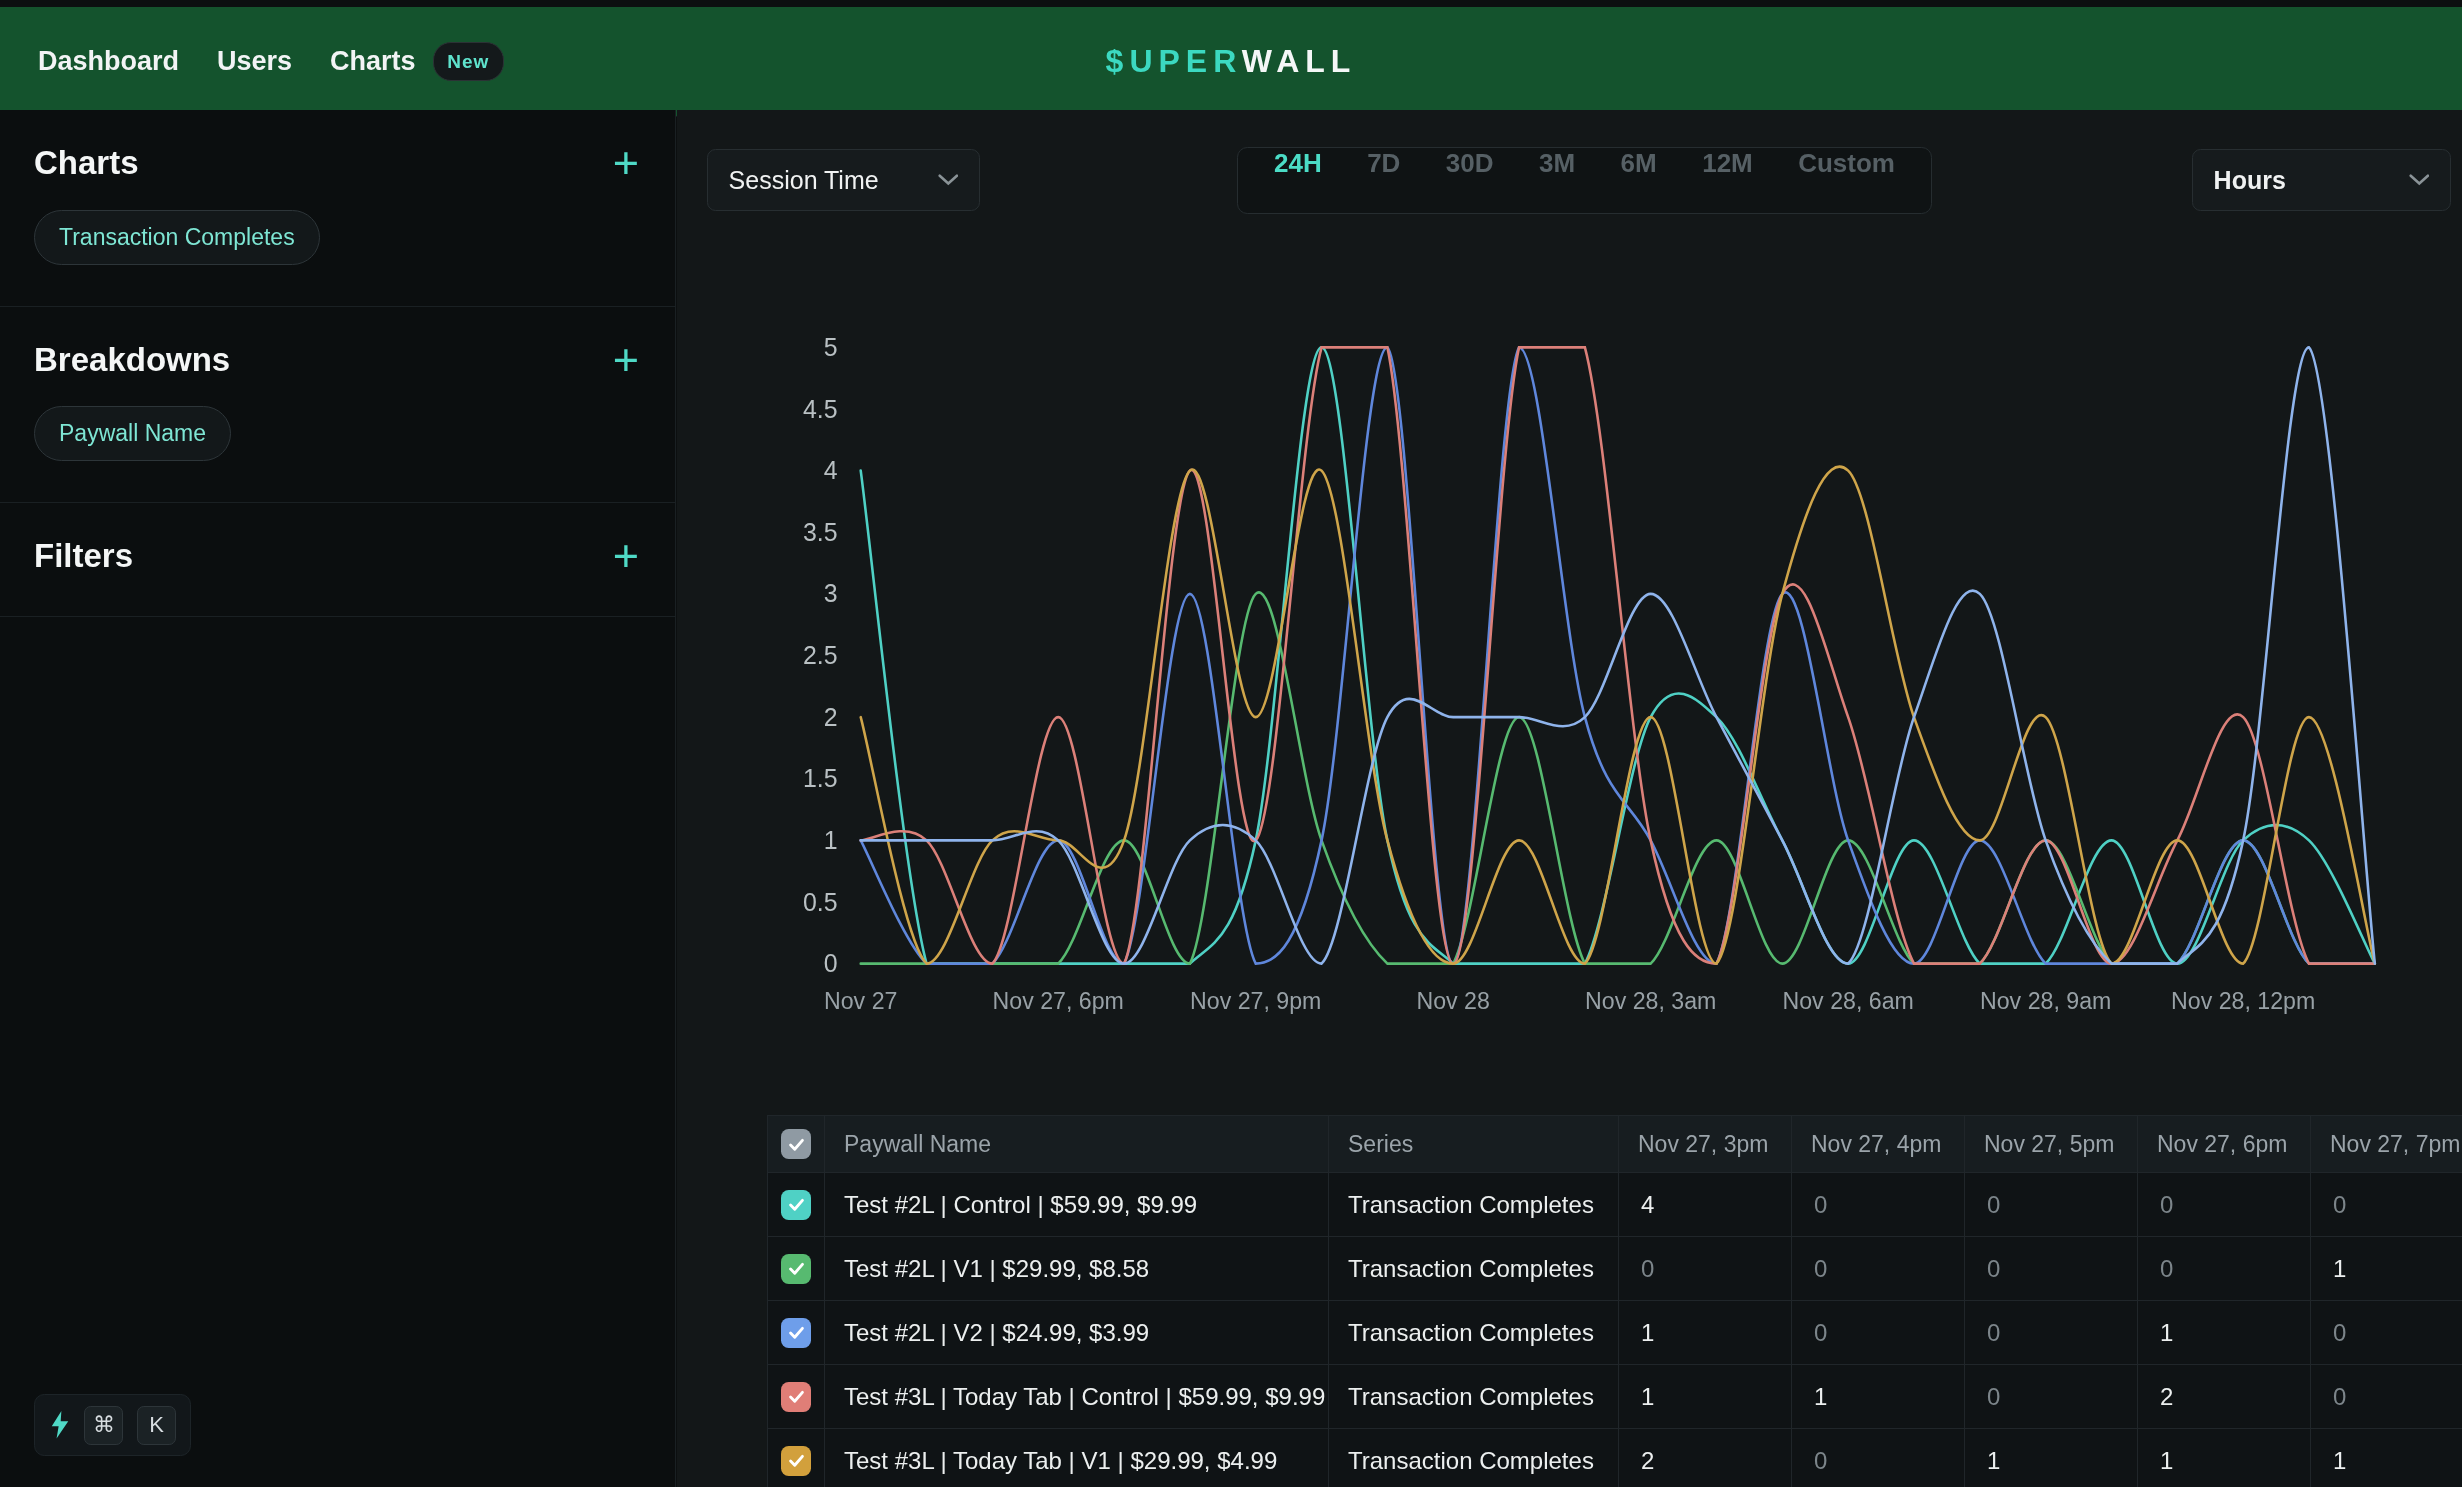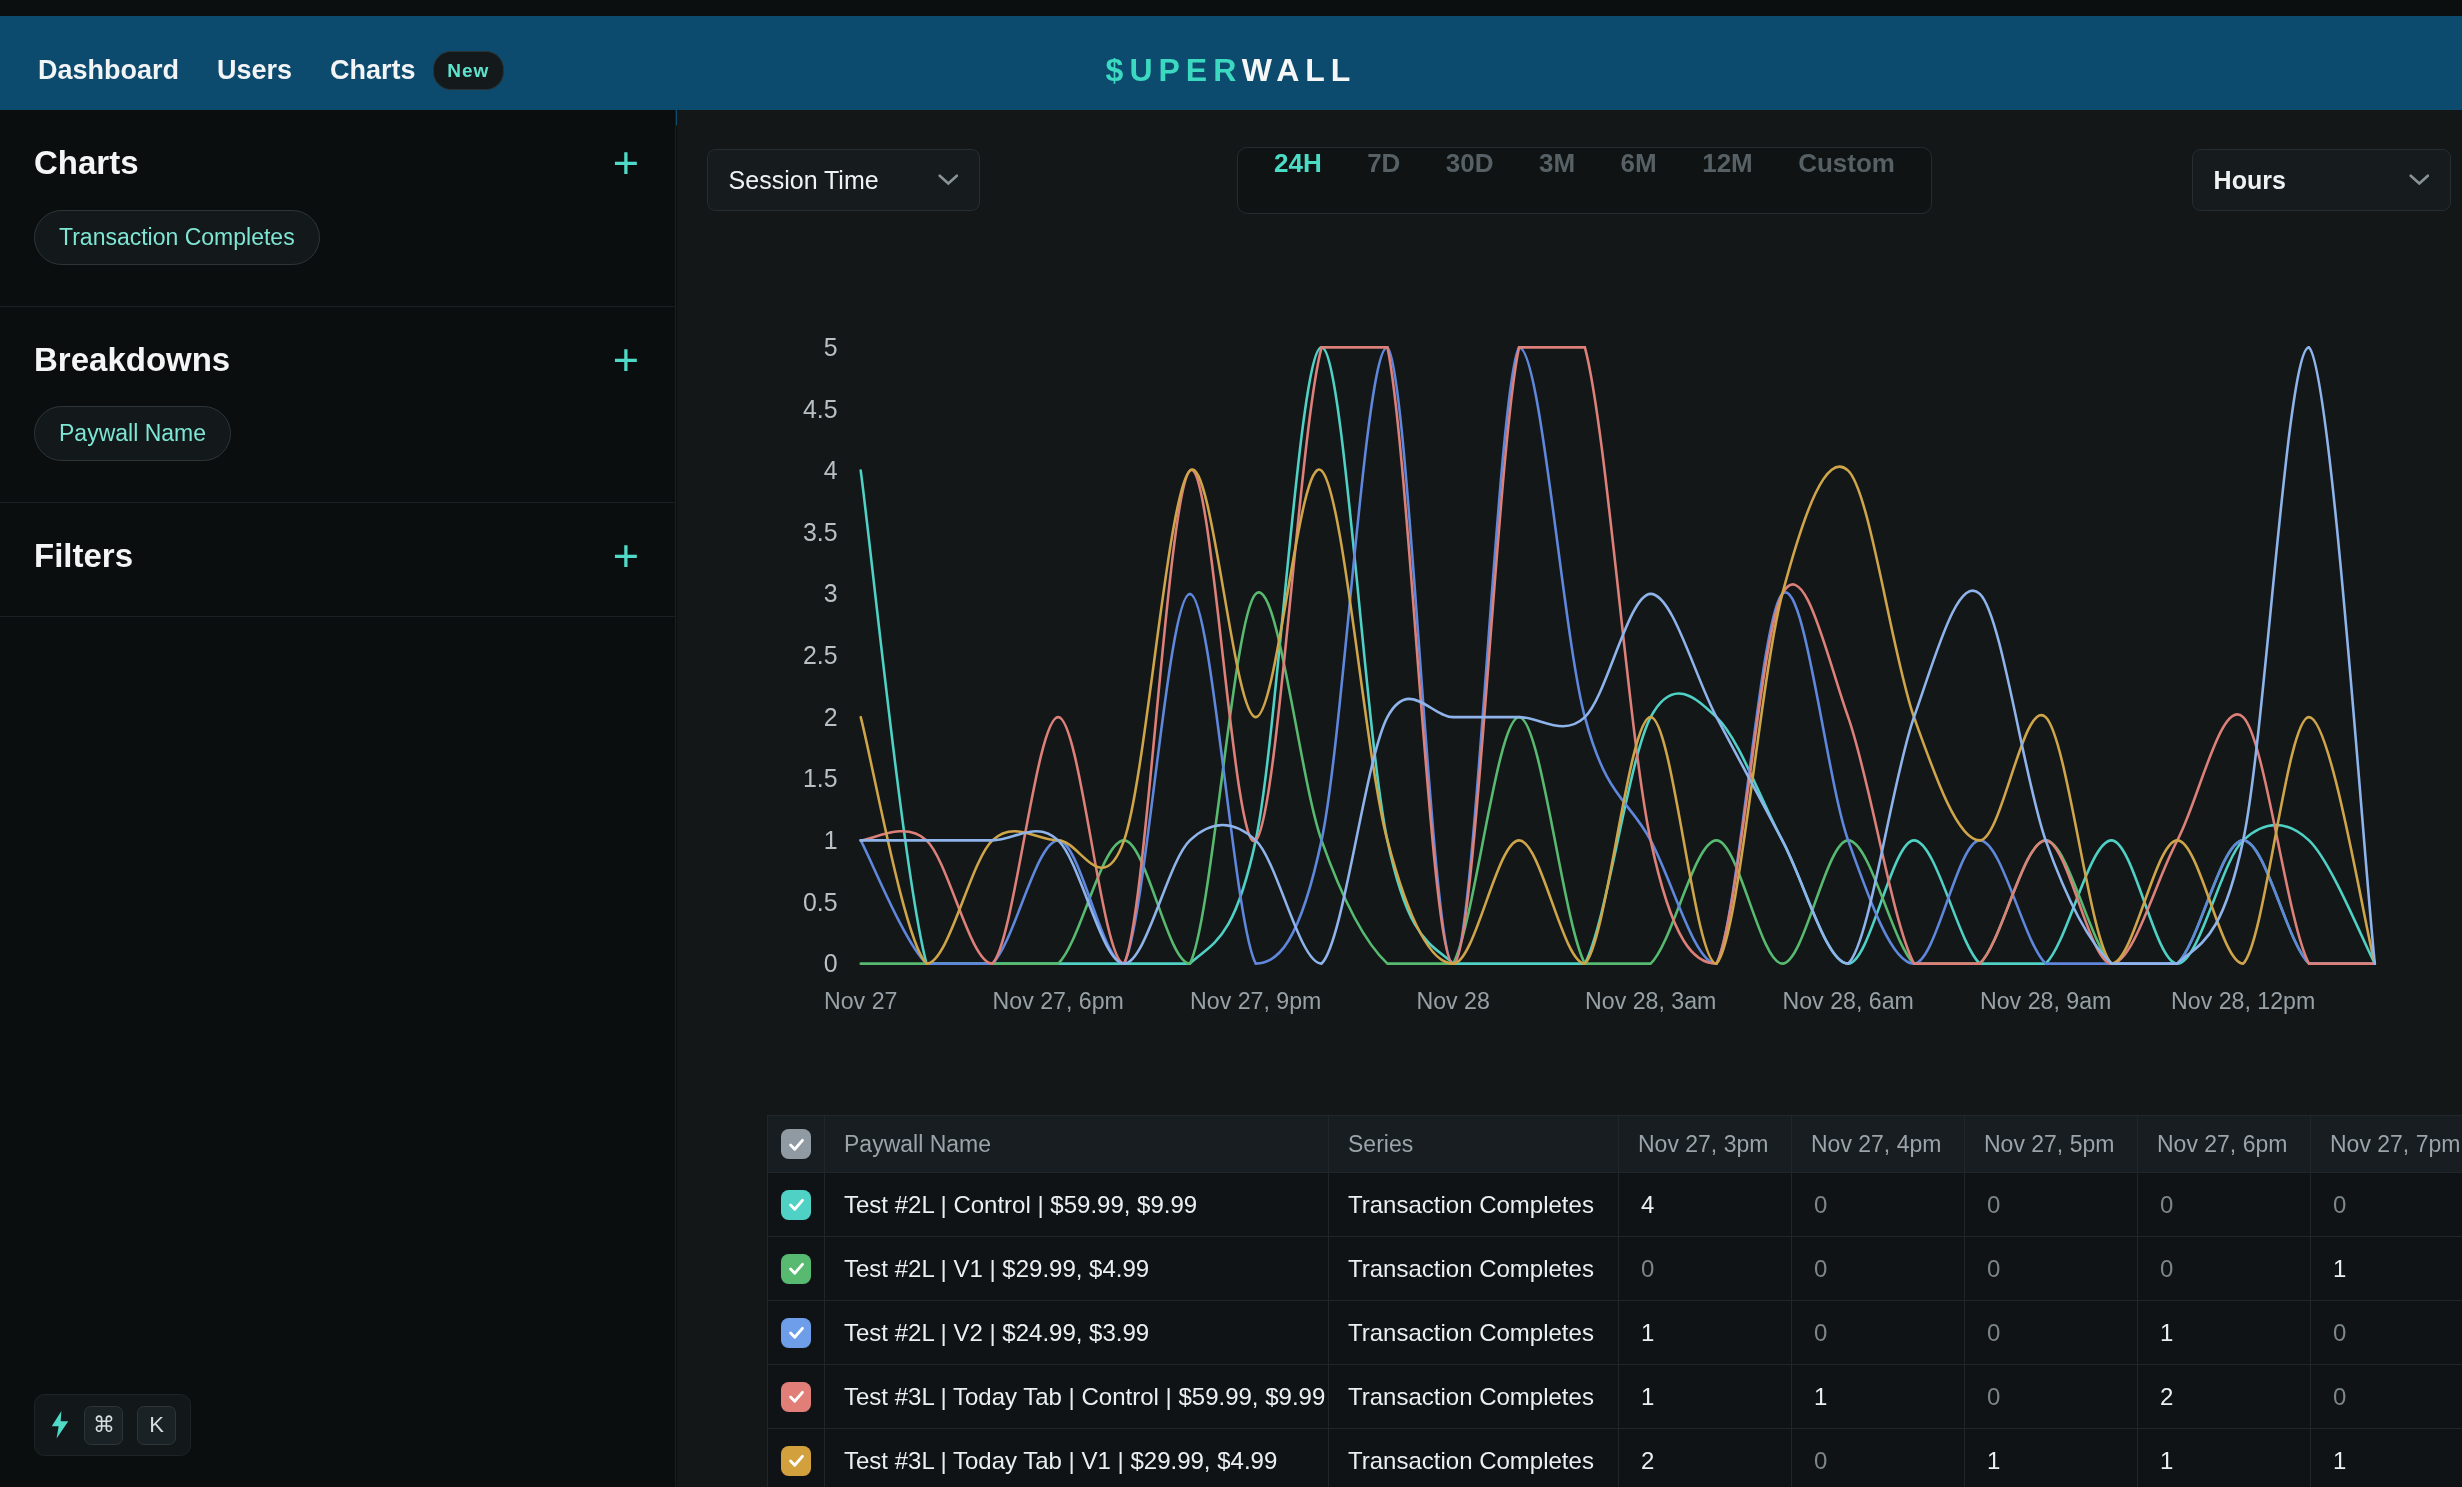--- a/index.html
+++ b/index.html
@@ -5,22 +5,22 @@
   * { box-sizing: border-box; }
   html,body { margin:0; padding:0; }
   body {
     width:2462px; height:1487px; overflow:hidden; position:relative;
     background:#0c0f10; color:#e8ebec;
     font-family:"Liberation Sans", sans-serif;
   }
 
   
   .nav {
-    position:absolute; top:16px; left:0; width:2462px; height:110px;
-    background:#0c4a6e; border-bottom:0.9px solid #181e21;
+    position:absolute; top:7px; left:0; width:2462px; height:110px;
+    background:#14532d; border-bottom:0.9px solid #181e21;
     display:flex; align-items:center; padding:0 38px;
   }
   .nav-left { display:flex; align-items:center; gap:38px; }
   .nav-item { font-size:27px; font-weight:700; color:#f2f4f5; display:flex; align-items:center; gap:17px; cursor:pointer; }
   .badge-new {
     font-size:19px; font-weight:700; color:#5fe3cd; letter-spacing:0.9px;
     background:#14191b; border:0.9px solid #2b3235; border-radius:18px; padding:7.7px 13.7px;
   }
   .logo {
     position:absolute; left:50%; transform:translateX(-50%);
@@ -250,21 +250,21 @@
             <td class="val"></td>
           </tr>
           <tr>
             <td class="cb-cell">
               <div class="checkbox" style="background: rgb(87, 186, 112);">
                 <svg width="19" height="19" viewBox="0 0 16 16">
                   <path d="M3 8.5 L6.5 12 L13 4.5" stroke="#ffffff" stroke-width="2.4" fill="none" stroke-linecap="round" stroke-linejoin="round"></path>
                 </svg>
               </div>
             </td>
-            <td class="name-cell">Test #2L | V1 | $29.99, $4.99</td>
+            <td class="name-cell">Test #2L | V1 | $29.99, $8.58</td>
             <td class="series-cell">Transaction Completes</td>
             <td class="val zero">0</td>
             <td class="val zero">0</td>
             <td class="val zero">0</td>
             <td class="val zero">0</td>
             <td class="val">1</td>
             <td class="val"></td>
           </tr>
           <tr>
             <td class="cb-cell">

